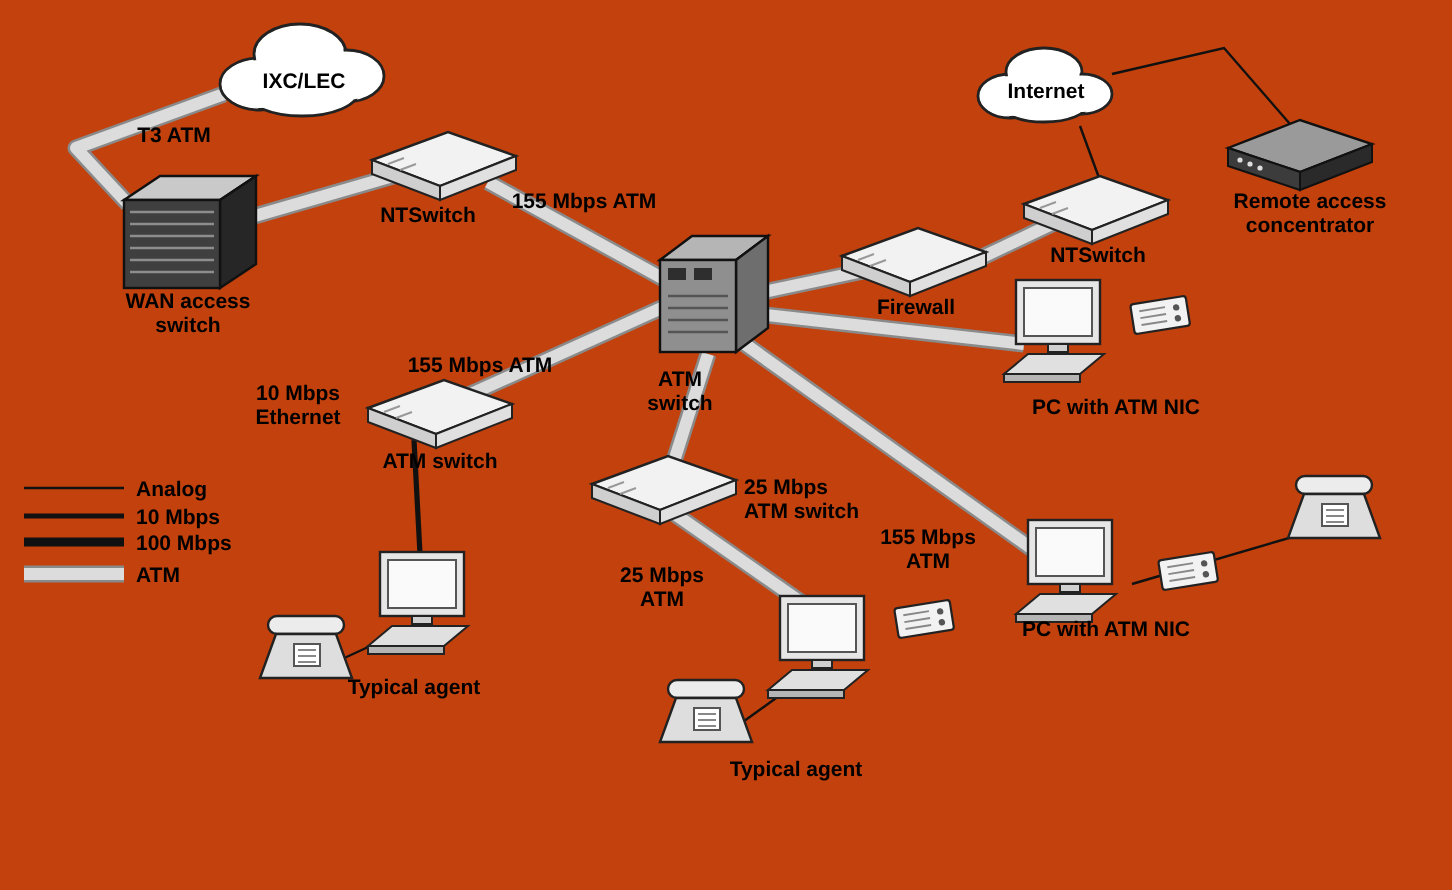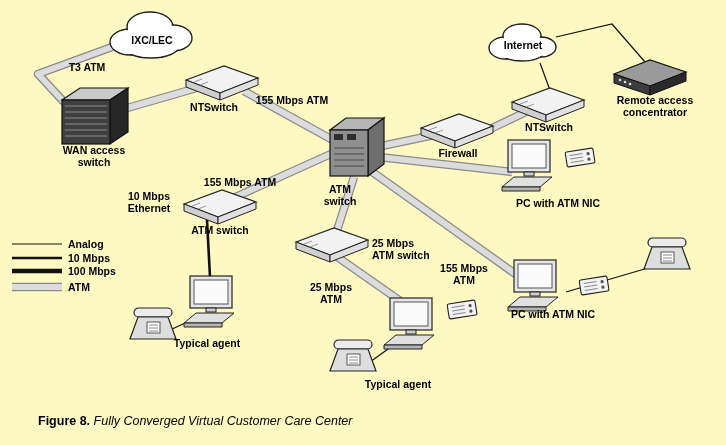--- a/index.html
+++ b/index.html
@@ -1,16 +1,16 @@
 <!DOCTYPE html>
 <html><head>
 <meta charset="utf-8">
 <style>
   html,body{margin:0;padding:0;background:#fff;}
-  #stage{position:relative;width:726px;height:445px;background:#fef9c3;overflow:hidden;
+  #stage{position:relative;width:726px;height:445px;background:#c2410c;overflow:hidden;
          font-family:"Liberation Sans",sans-serif;}
   svg text{font-family:"Liberation Sans",sans-serif;font-weight:bold;font-size:10.5px;fill:#000;}
   .mid{text-anchor:middle;}
   .start{text-anchor:start;}
   
   .band-o{fill:none;stroke:#8a8a8a;stroke-width:8.5;stroke-linejoin:round;stroke-linecap:butt;}
   .band-i{fill:none;stroke:#dcdcdc;stroke-width:6;stroke-linejoin:round;stroke-linecap:butt;}
   .l-analog{fill:none;stroke:#111;stroke-width:1.2;}
   .l-10{fill:none;stroke:#111;stroke-width:2.6;}
   .l-100{fill:none;stroke:#111;stroke-width:4.5;}
@@ -218,16 +218,13 @@
     <text class="start" x="68" y="275">100 Mbps</text>
     <g>
       <line class="band-o" x1="12" y1="287" x2="62" y2="287"></line>
       <line class="band-i" x1="12" y1="287" x2="62" y2="287"></line>
     </g>
     <text class="start" x="68" y="291">ATM</text>
   </g>
 </svg>
 
 
-<div id="caption">
-  <span class="cap-label">Figure 8.</span><span class="cap-title"> Fully Converged Virtual Customer Care Center</span>
 </div>
-</div>
 
 </body></html>

